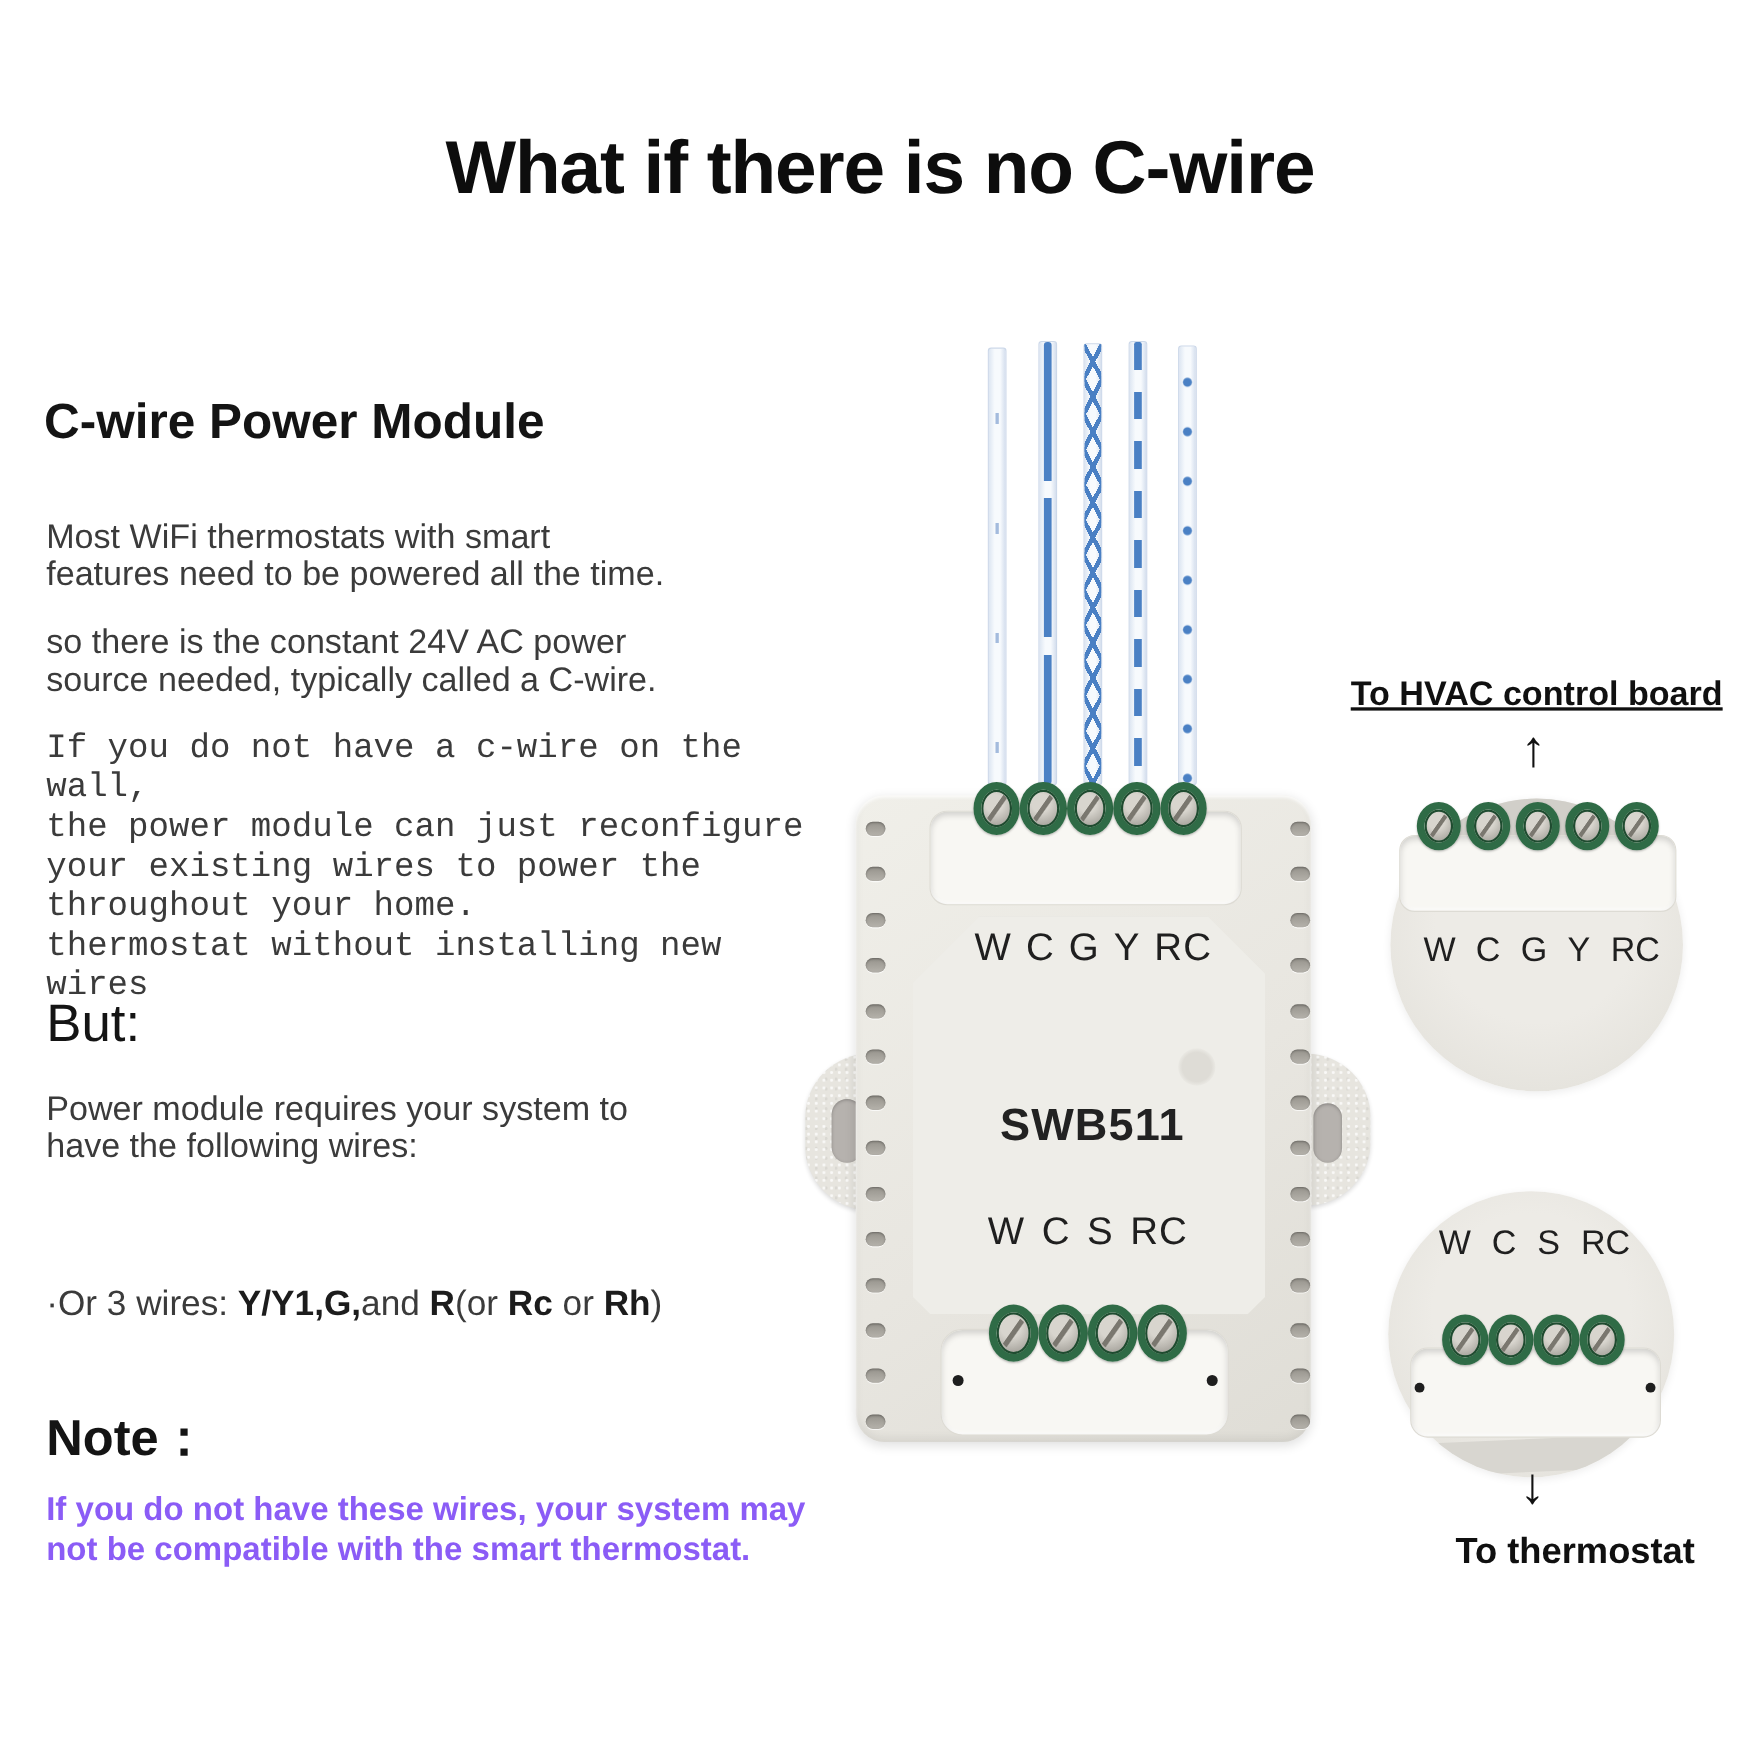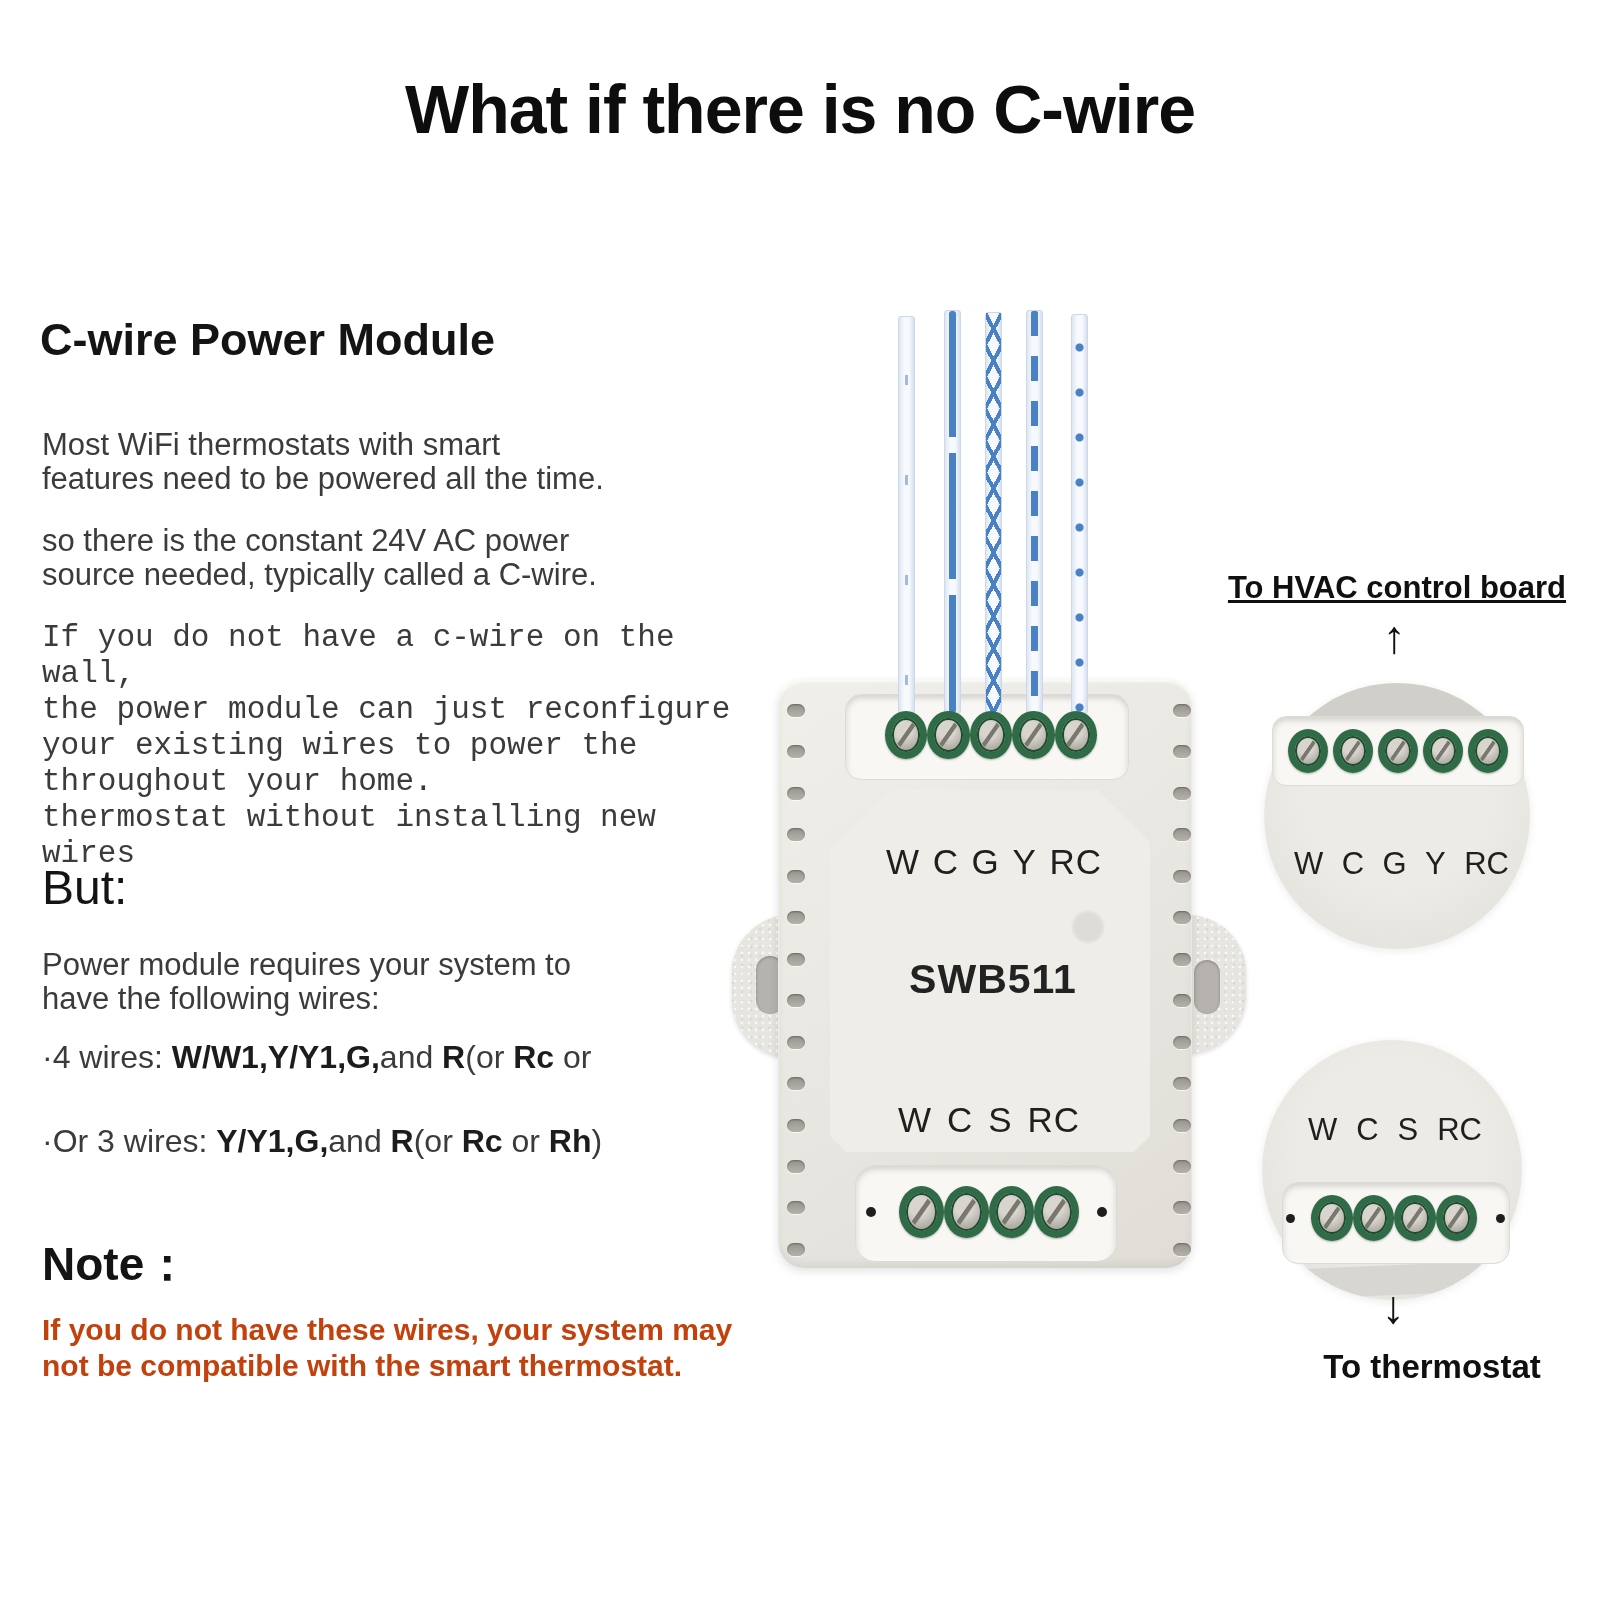--- a/index.html
+++ b/index.html
@@ -1,31 +1,31 @@
 <!DOCTYPE html>
 <html><head>
 <meta charset="utf-8">
 <style>
   html,body{margin:0;padding:0;}
   body{width:1600px;height:1600px;position:relative;background:#ffffff;
        font-family:"Liberation Sans",sans-serif;color:#2f2f2f;overflow:hidden;}
-  .abs{position:absolute;}
+  .abs{position:absolute;margin-top:43px;}
 
   
   .title{left:0;right:0;top:70px;text-align:center;font-size:68px;font-weight:700;
          letter-spacing:-1px;color:#0d0d0d;}
   .h1{left:40px;top:314px;font-size:45px;font-weight:700;color:#141414;}
   .para{left:42px;width:720px;font-size:31px;line-height:34px;color:#3b3b3b;}
   .para span{display:block;}
   .p3{line-height:36px;font-family:Liberation Mono, monospace;}
   .but-h{left:42px;top:860px;font-size:48px;font-weight:400;color:#141414;}
   .note-h{left:42px;top:1234px;font-size:46px;font-weight:700;color:#141414;}
   .bullet{left:42px;width:710px;font-size:32px;line-height:34px;color:#3b3b3b;}
   .bullet .b{font-weight:700;color:#1c1c1c;}
-  .note-p{left:42px;width:720px;font-size:30px;line-height:36px;font-weight:700;color:#c2410c;}
+  .note-p{left:42px;width:720px;font-size:30px;line-height:36px;font-weight:700;color:#8b5cf6;}
   .note-p span{display:block;}
 
   
   .wire{position:absolute;width:15px;border-radius:3px;z-index:4;
         background:linear-gradient(90deg,#dde6f2,#f7fafd 35%,#f7fafd 68%,#d5dfee);
         border:1px solid #ccd8e9;}
   .wire .pat{position:absolute;top:0;bottom:0;}
   .pat-text{left:6px;width:3px;
         background:repeating-linear-gradient(180deg,transparent 0 58px,rgba(95,135,195,.55) 58px 68px,transparent 68px 100px);}
   .pat-stripe{left:4px;width:7px;border-radius:3px;
@@ -105,21 +105,20 @@
   <span>thermostat without installing new wires</span>
 </div>
 
 <div class="abs but-h">But:</div>
 <div class="abs para" style="top:948px;">
   <span>Power module requires your system to</span>
   <span>have the following wires:</span>
 </div>
 
 <div class="abs bullet" style="top:1040px;">
-  <div><span>·4 wires: </span><span class="b">W/W1,Y/Y1,G,</span><span>and </span><span class="b">R</span><span>(or </span><span class="b">Rc</span><span> or</span></div>
 </div>
 <div class="abs bullet" style="top:1124px;">
   <div><span>·Or 3 wires: </span><span class="b">Y/Y1,G,</span><span>and </span><span class="b">R</span><span>(or </span><span class="b">Rc</span><span> or </span><span class="b">Rh</span><span>)</span></div>
 </div>
 
 <div class="abs note-h">Note：</div>
 <div class="abs note-p" style="top:1312px;">
   <span>If you do not have these wires, your system may</span>
   <span>not be compatible with the smart thermostat.</span>
 </div>

